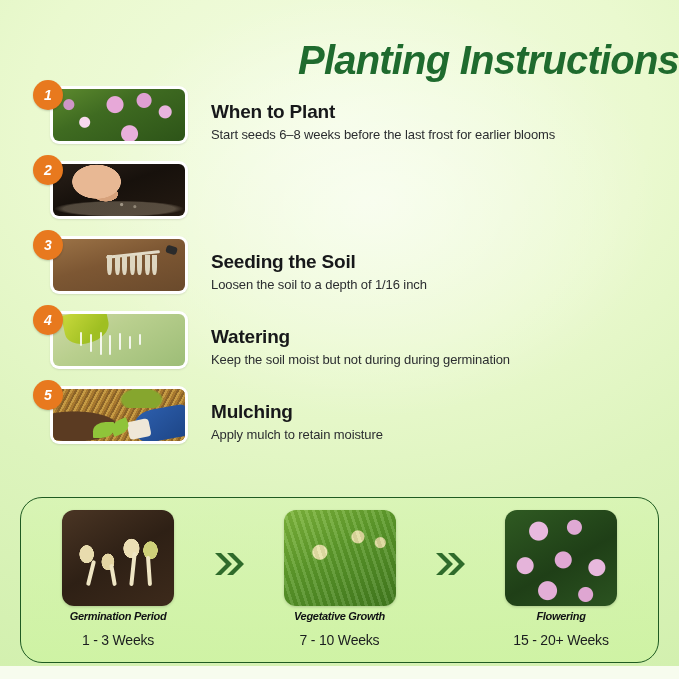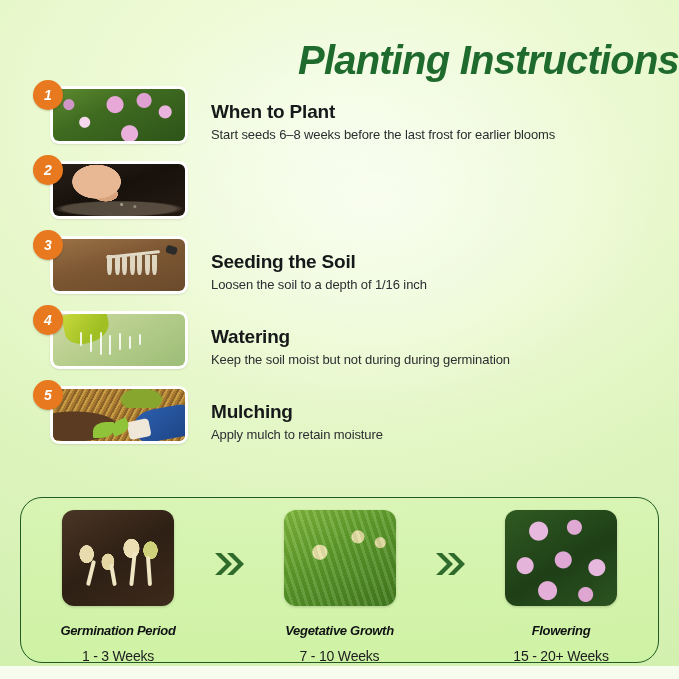--- a/index.html
+++ b/index.html
@@ -154,21 +154,21 @@
   .tl-row{
     position:absolute;inset:0;display:flex;align-items:flex-start;
     justify-content:space-between;padding:12px 22px 0 22px;box-sizing:border-box;
   }
   .tl-stage{width:150px;text-align:center;}
   .tl-thumb{
     width:112px;height:96px;margin:0 auto;border-radius:12px;overflow:hidden;
     position:relative;box-shadow:0 1px 3px rgba(0,0,0,.18);
   }
   .tl-name{
-    margin-top:17px;font-size:13px;font-weight:bold;font-style:italic;
+    margin-top:4px;font-size:11px;font-weight:bold;font-style:italic;
     color:#101214;letter-spacing:-0.3px;
   }
   .tl-dur{margin-top:10px;font-size:14px;color:#1b1d1f;letter-spacing:-0.2px;}
   .chev{
     width:44px;height:96px;display:flex;align-items:center;justify-content:center;
     margin-top:6px;
   }
   
   .tp-germ{
     background:

